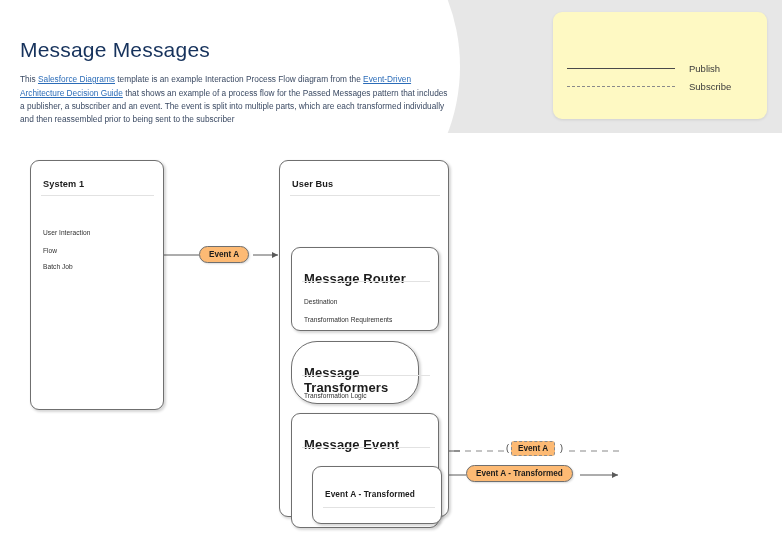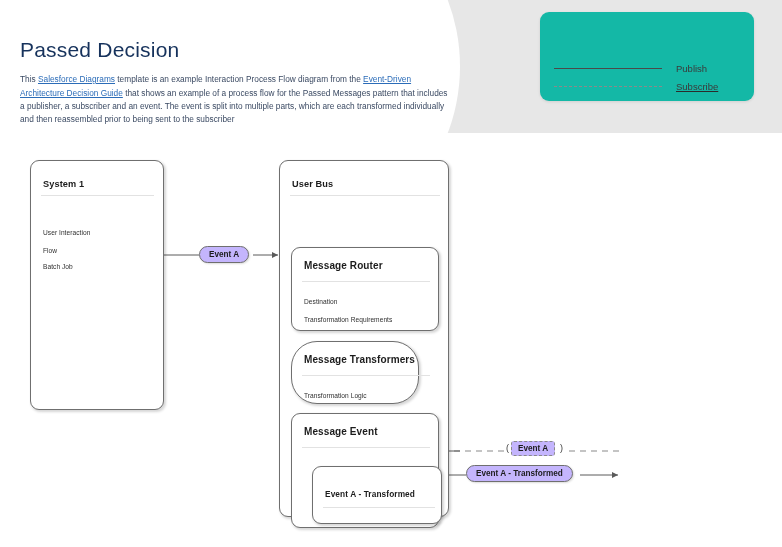--- a/index.html
+++ b/index.html
@@ -59,38 +59,38 @@
   #page-description a,
   #page-description .lnk {
     color: #2b6cb8;
     text-decoration: underline;
     cursor: pointer;
   }
 
   
   #legend-card {
     position: absolute;
-    left: 540px;
+    left: 553px;
     top: 12px;
     width: 214px;
-    height: 89px;
-    background: #14b8a6;
+    height: 107px;
+    background: #fef9c3;
     border-radius: 9px;
     box-shadow: 0 1px 3px rgba(0,0,0,0.10);
   }
   .legend-row {
     position: absolute;
     left: 0;
     width: 214px;
     height: 18px;
     display: flex;
     align-items: center;
   }
   #legend-row-publish { top: 47px; }
-  #legend-row-subscribe { top: 65px; text-decoration: underline; }
+  #legend-row-subscribe { top: 65px; }
   .legend-line-cell {
     width: 136px;
     display: flex;
     align-items: center;
     justify-content: center;
   }
   .legend-solid-line {
     width: 108px;
     height: 0;
     border-top: 1.1px solid #4a4a4a;
@@ -175,21 +175,21 @@
 
   
   .inner-card {
     position: absolute;
     background: #ffffff;
     border: 1px solid #6f6f6f;
     border-radius: 9px;
     box-shadow: 1.5px 1.5px 2.5px rgba(0,0,0,0.16);
     box-sizing: border-box;
   }
-  .inner-card .box-title { top: 12px; font-size: 10px; }
+  .inner-card .box-title { top: 23px; font-size: 13px; }
   .inner-card .box-divider { top: 33px; }
 
   #message-router { left: 11px; top: 86px; width: 148px; height: 84px; }
   #message-router .box-divider { width: 128px; }
   #message-router-item-0 { top: 50px; }
   #message-router-item-1 { top: 68px; }
 
   #message-transformers { left: 11px; top: 180px; width: 128px; height: 63px; border-radius: 26px; }
   #message-transformers .box-divider { width: 128px; }
   #message-transformers-item-0 { top: 50px; }
@@ -211,21 +211,21 @@
     left: 619px;
     top: 27px;
     width: 133px;
     height: 357px;
   }
   #system-2 .box-divider { top: 34px; width: 113px; }
 
   
   .edge-label {
     position: absolute;
-    background: #c4b5fd;
+    background: #fdba74;
     border: 1px solid #6f6f6f;
     border-radius: 11px;
     font-size: 8.2px;
     font-weight: bold;
     color: #1c1c1c;
     padding: 3px 9px;
     white-space: nowrap;
     box-shadow: 1px 1px 2px rgba(0,0,0,0.14);
     box-sizing: border-box;
   }
@@ -259,21 +259,21 @@
   }
 </style>
 </head>
 <body>
 
 <div id="header-band">
   <div id="header-white-panel"></div>
 </div>
 
 <div id="header-text-wrap">
-  <h1 id="page-title">Passed Decision</h1>
+  <h1 id="page-title">Message Messages</h1>
   <p id="page-description"><span>This </span><span class="lnk">Salesforce Diagrams</span><span> template is an example Interaction Process Flow diagram from the </span><span class="lnk">Event-Driven Architecture Decision Guide</span><span> that shows an example of a process flow for the Passed Messages pattern that includes a publisher, a subscriber and an event.  The event is split into multiple parts, which are each transformed individually and then reassembled prior to being sent to the subscriber</span></p>
 </div>
 
 <div id="legend-card">
   <div class="legend-row" id="legend-row-publish">
     <div class="legend-line-cell">
       <div class="legend-solid-line"></div>
     </div>
     <span class="legend-label">Publish</span>
   </div>

